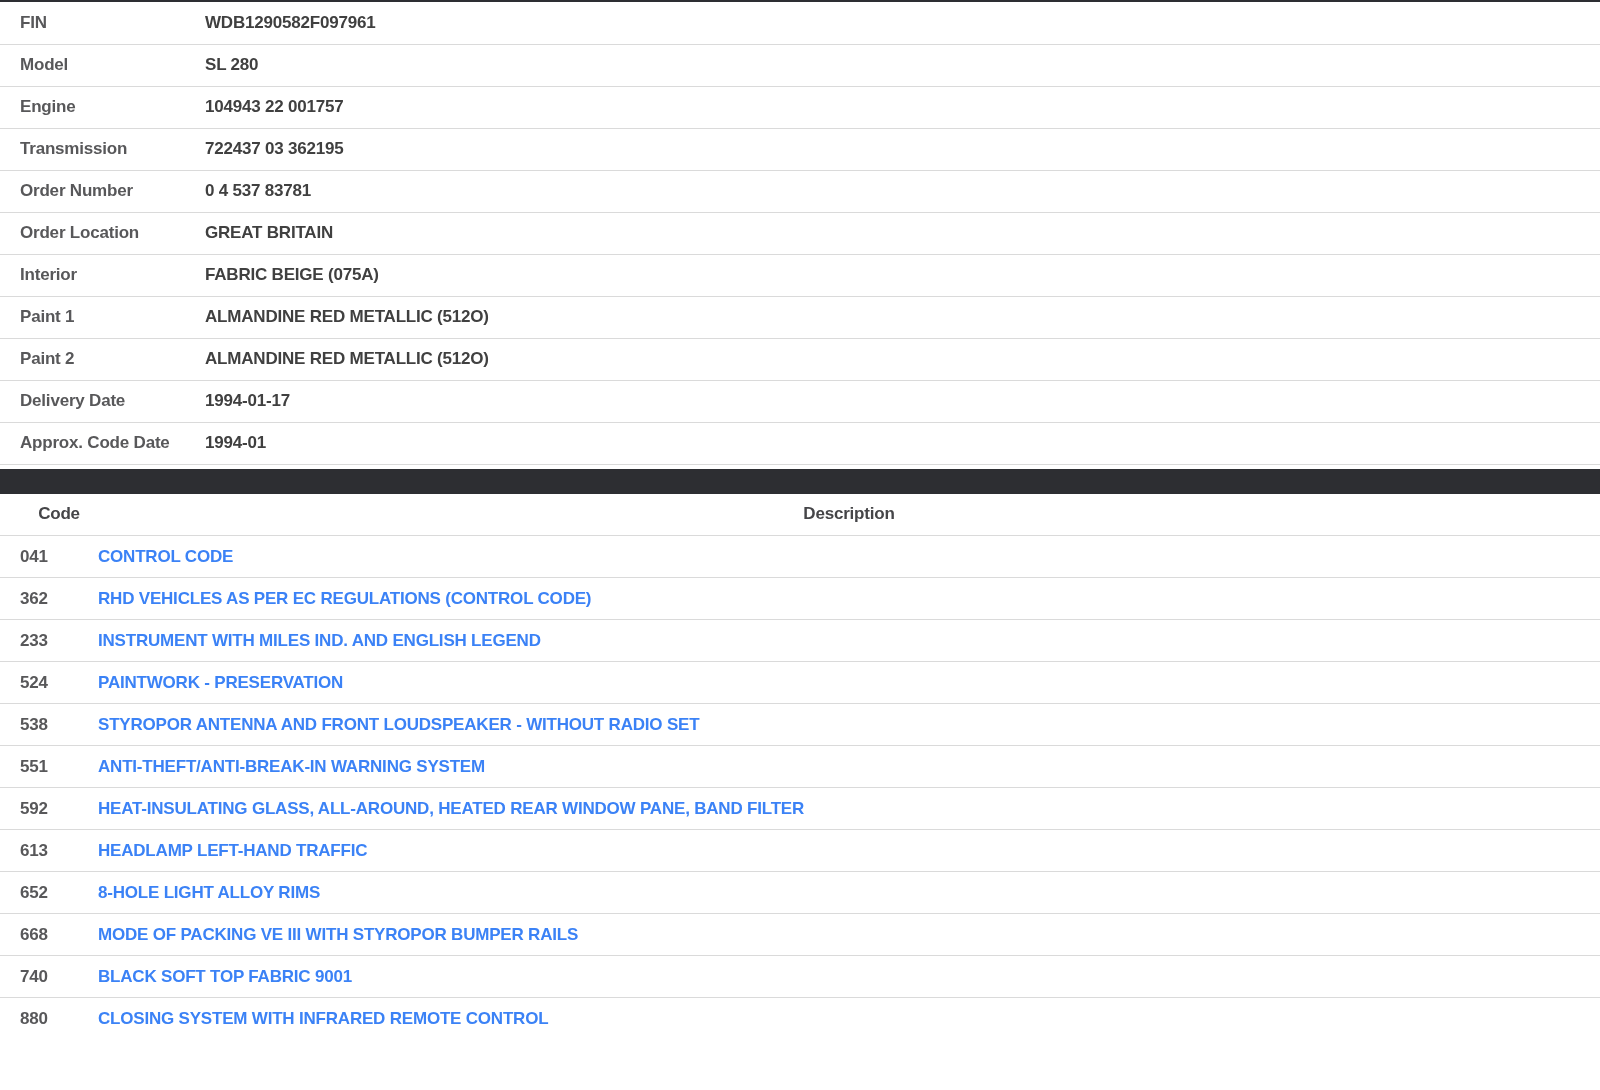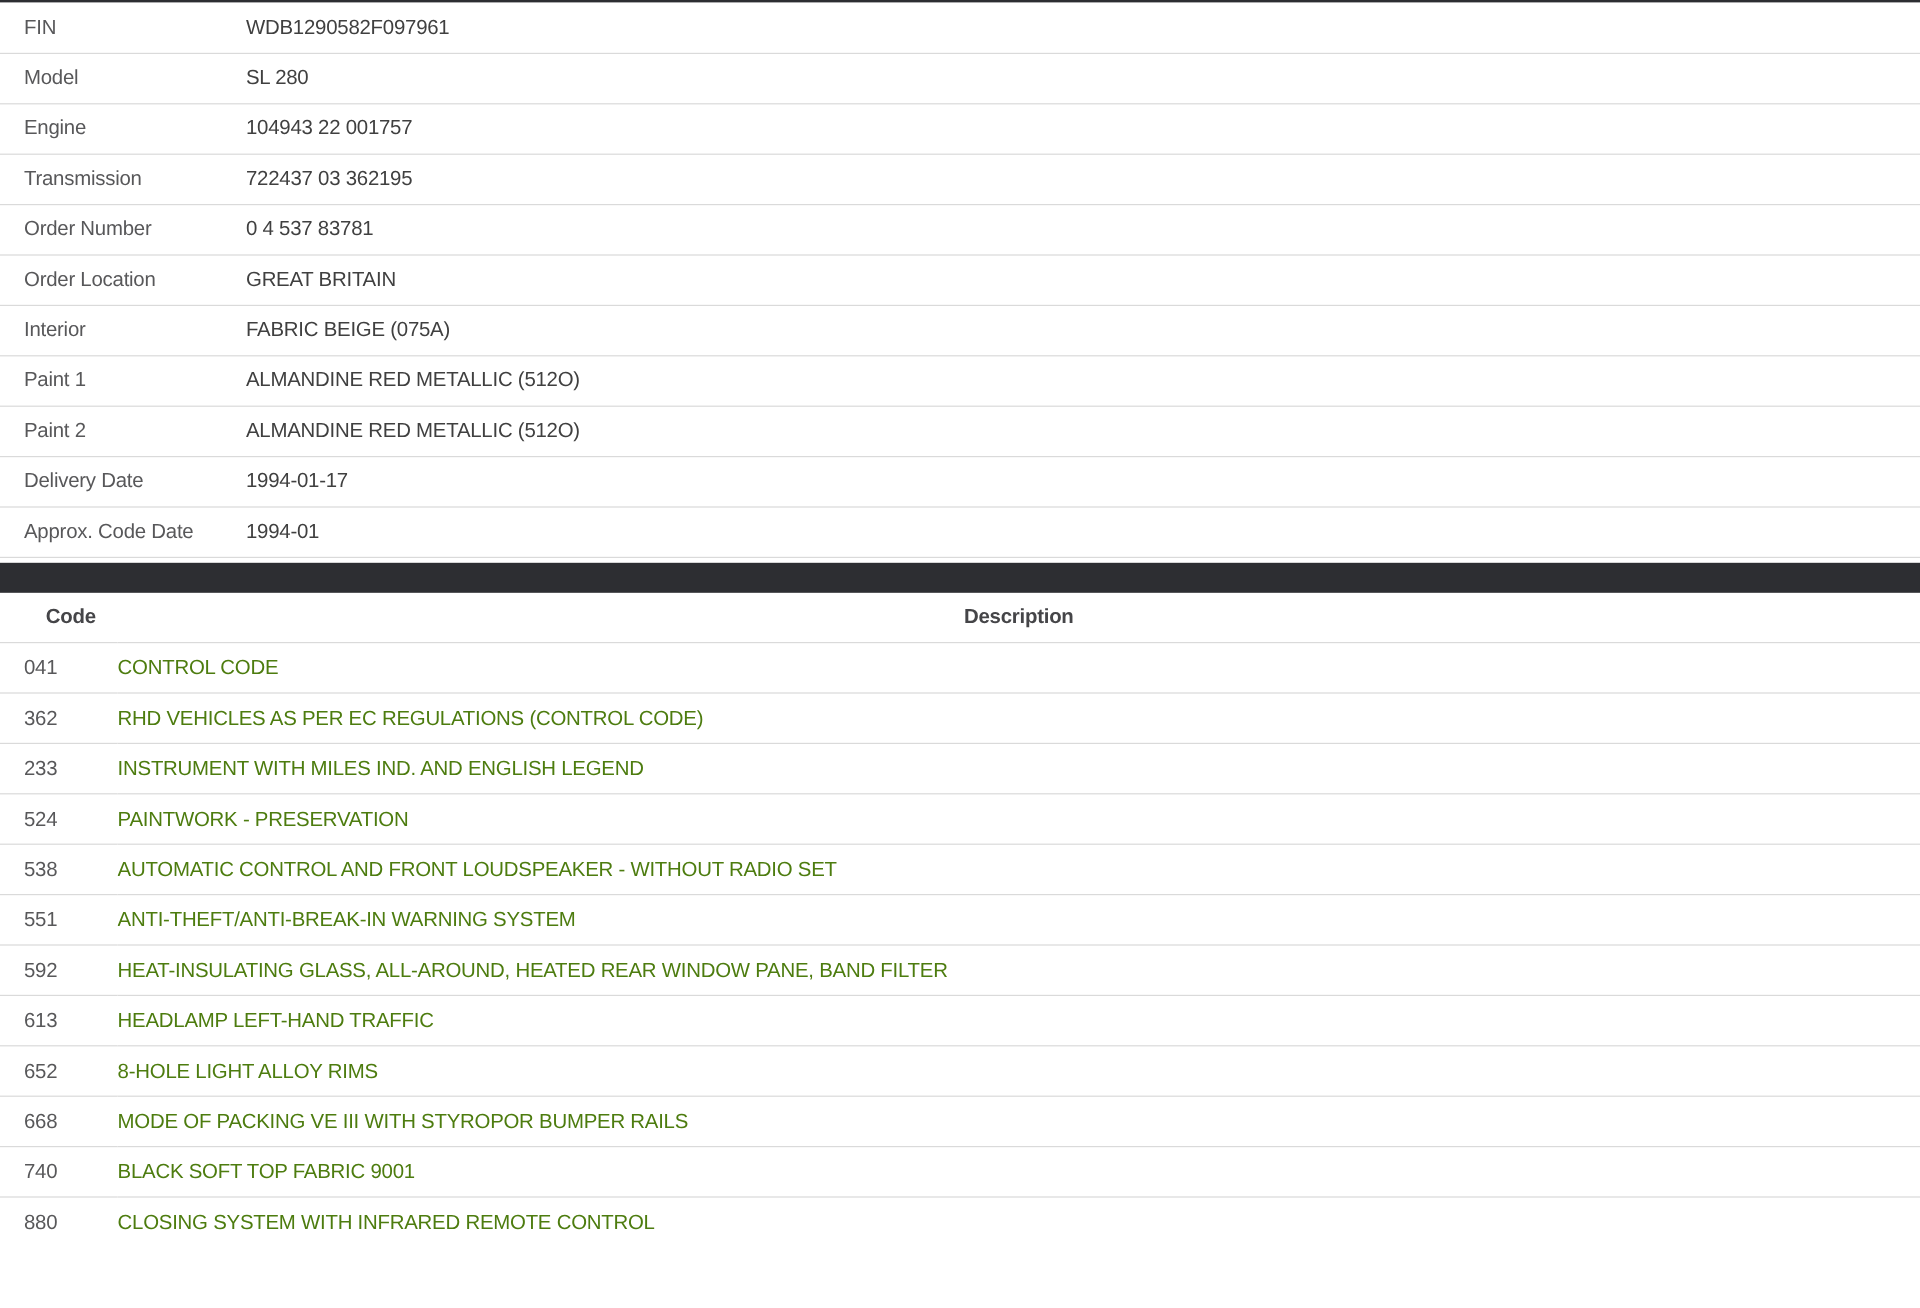--- a/index.html
+++ b/index.html
@@ -31,20 +31,21 @@
     height: 42px;
   }
   td, th {
     border-bottom: 1px solid #dadada;
     vertical-align: middle;
     font-size: 17px;
     letter-spacing: -0.2px;
     white-space: nowrap;
     overflow: hidden;
     padding: 0;
+    font-weight: bold;
   }
   
   .info-table td.cell-label {
     width: 185px;
     padding-left: 20px;
     color: #58585a;
   }
   .info-table td.cell-value {
     color: #404040;
   }
@@ -63,21 +64,21 @@
   }
   .options-table .cell-code,
   .options-table th.head-code {
     width: 78px;
     padding-left: 20px;
   }
   .options-table td.cell-code {
     color: #58585a;
   }
   .options-table td.cell-desc {
-    color: #4d7c0f;
+    color: #3b82f6;
   }
   .options-table tr:last-child td {
     border-bottom: none;
   }
 </style>
 </head>
 <body>
 
 <div class="page">
 
@@ -153,21 +154,21 @@
         <tr>
     <td class="cell-code">233</td>
     <td class="cell-desc">INSTRUMENT WITH MILES IND. AND ENGLISH LEGEND</td>
   </tr>
         <tr>
     <td class="cell-code">524</td>
     <td class="cell-desc">PAINTWORK - PRESERVATION</td>
   </tr>
         <tr>
     <td class="cell-code">538</td>
-    <td class="cell-desc">AUTOMATIC CONTROL AND FRONT LOUDSPEAKER - WITHOUT RADIO SET</td>
+    <td class="cell-desc">STYROPOR ANTENNA AND FRONT LOUDSPEAKER - WITHOUT RADIO SET</td>
   </tr>
         <tr>
     <td class="cell-code">551</td>
     <td class="cell-desc">ANTI-THEFT/ANTI-BREAK-IN WARNING SYSTEM</td>
   </tr>
         <tr>
     <td class="cell-code">592</td>
     <td class="cell-desc">HEAT-INSULATING GLASS, ALL-AROUND, HEATED REAR WINDOW PANE, BAND FILTER</td>
   </tr>
         <tr>

